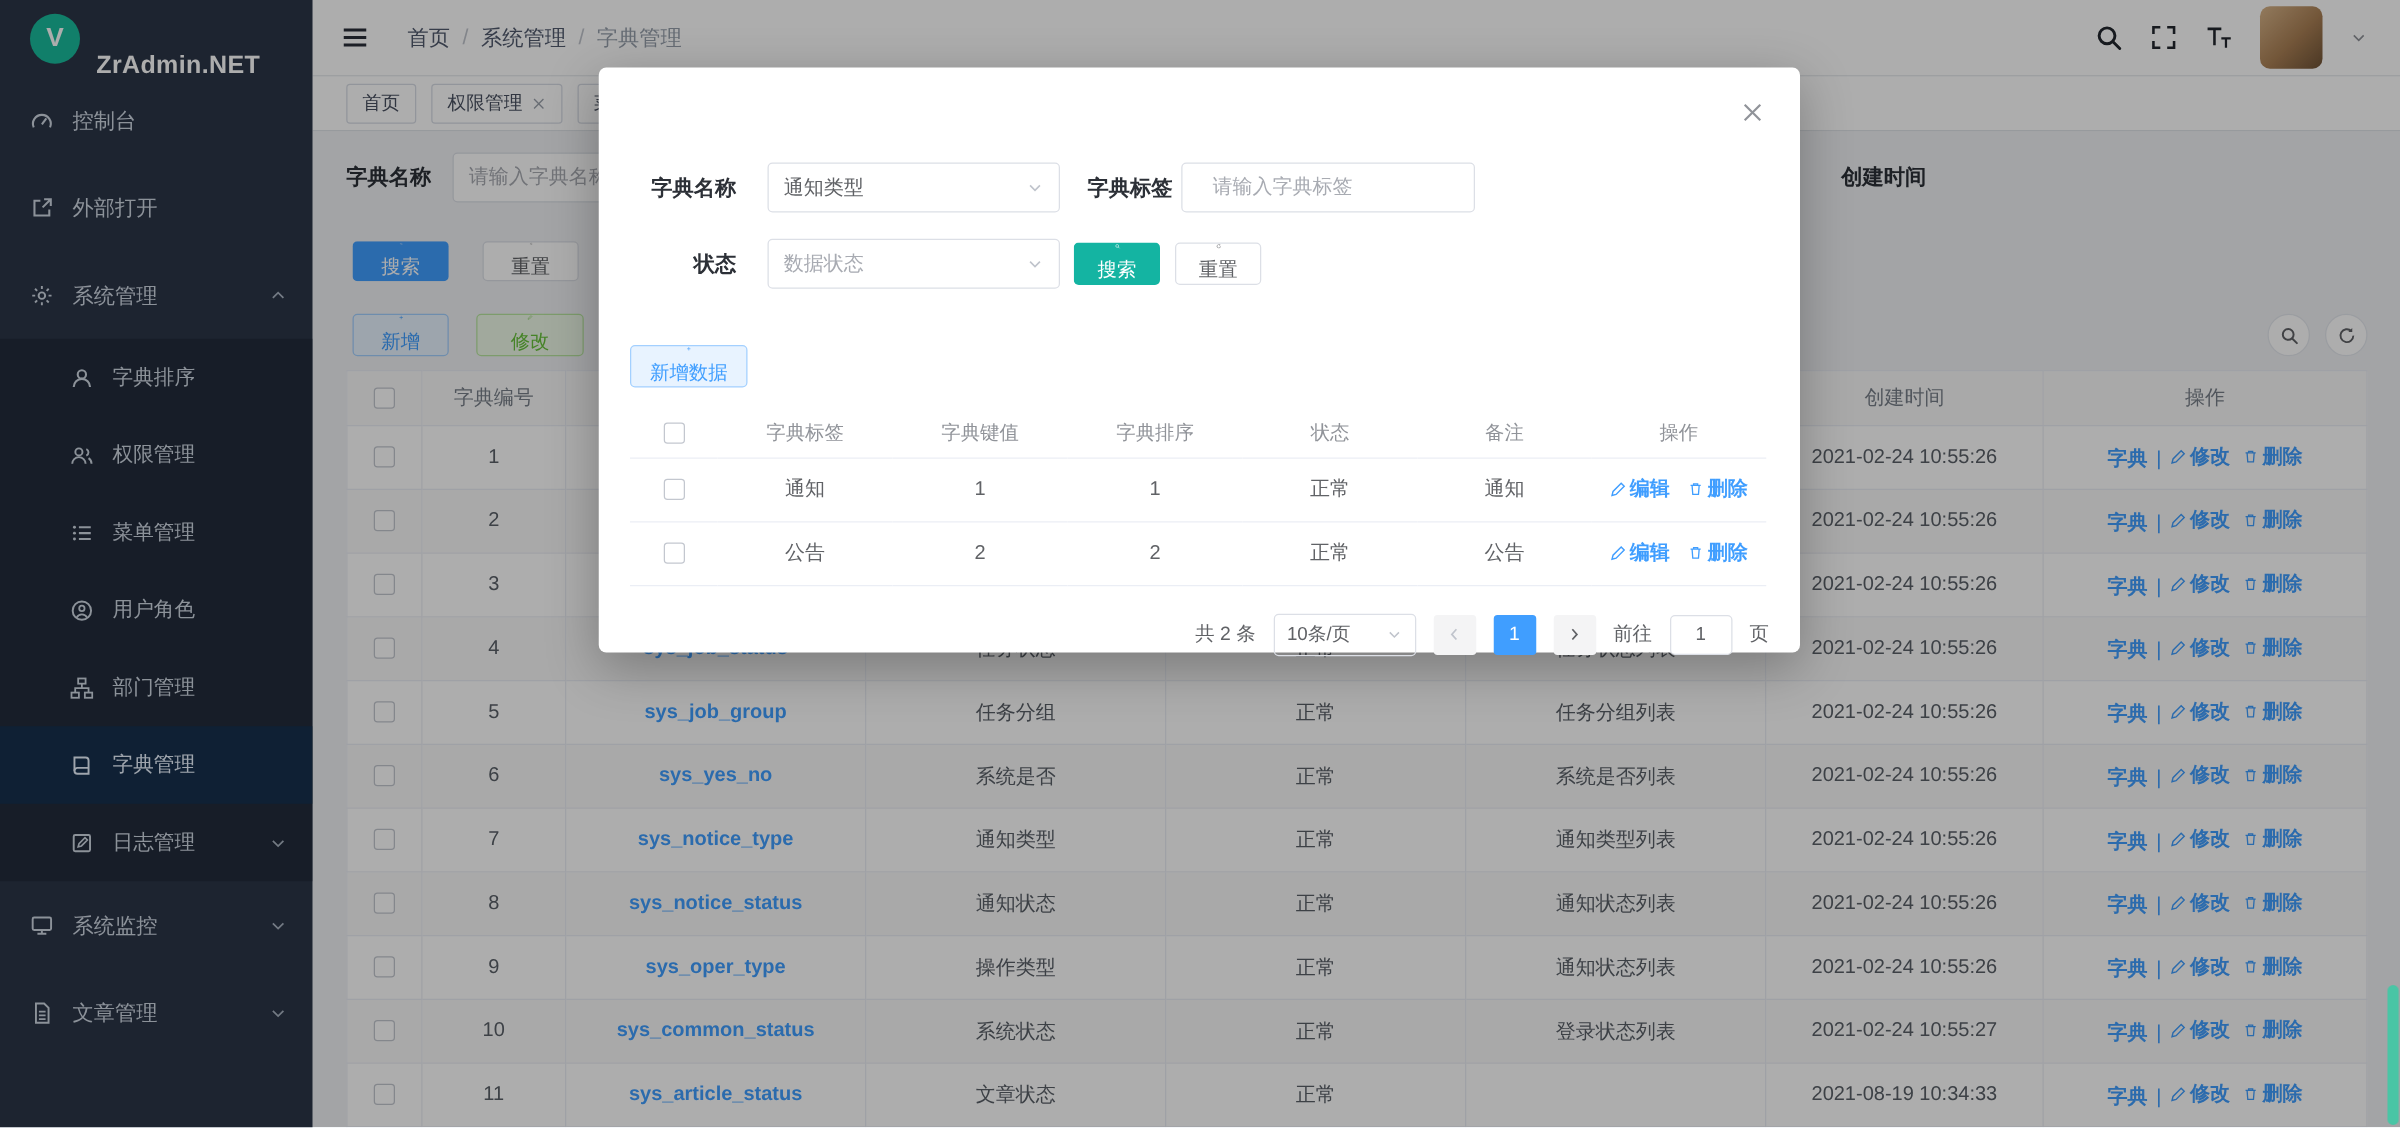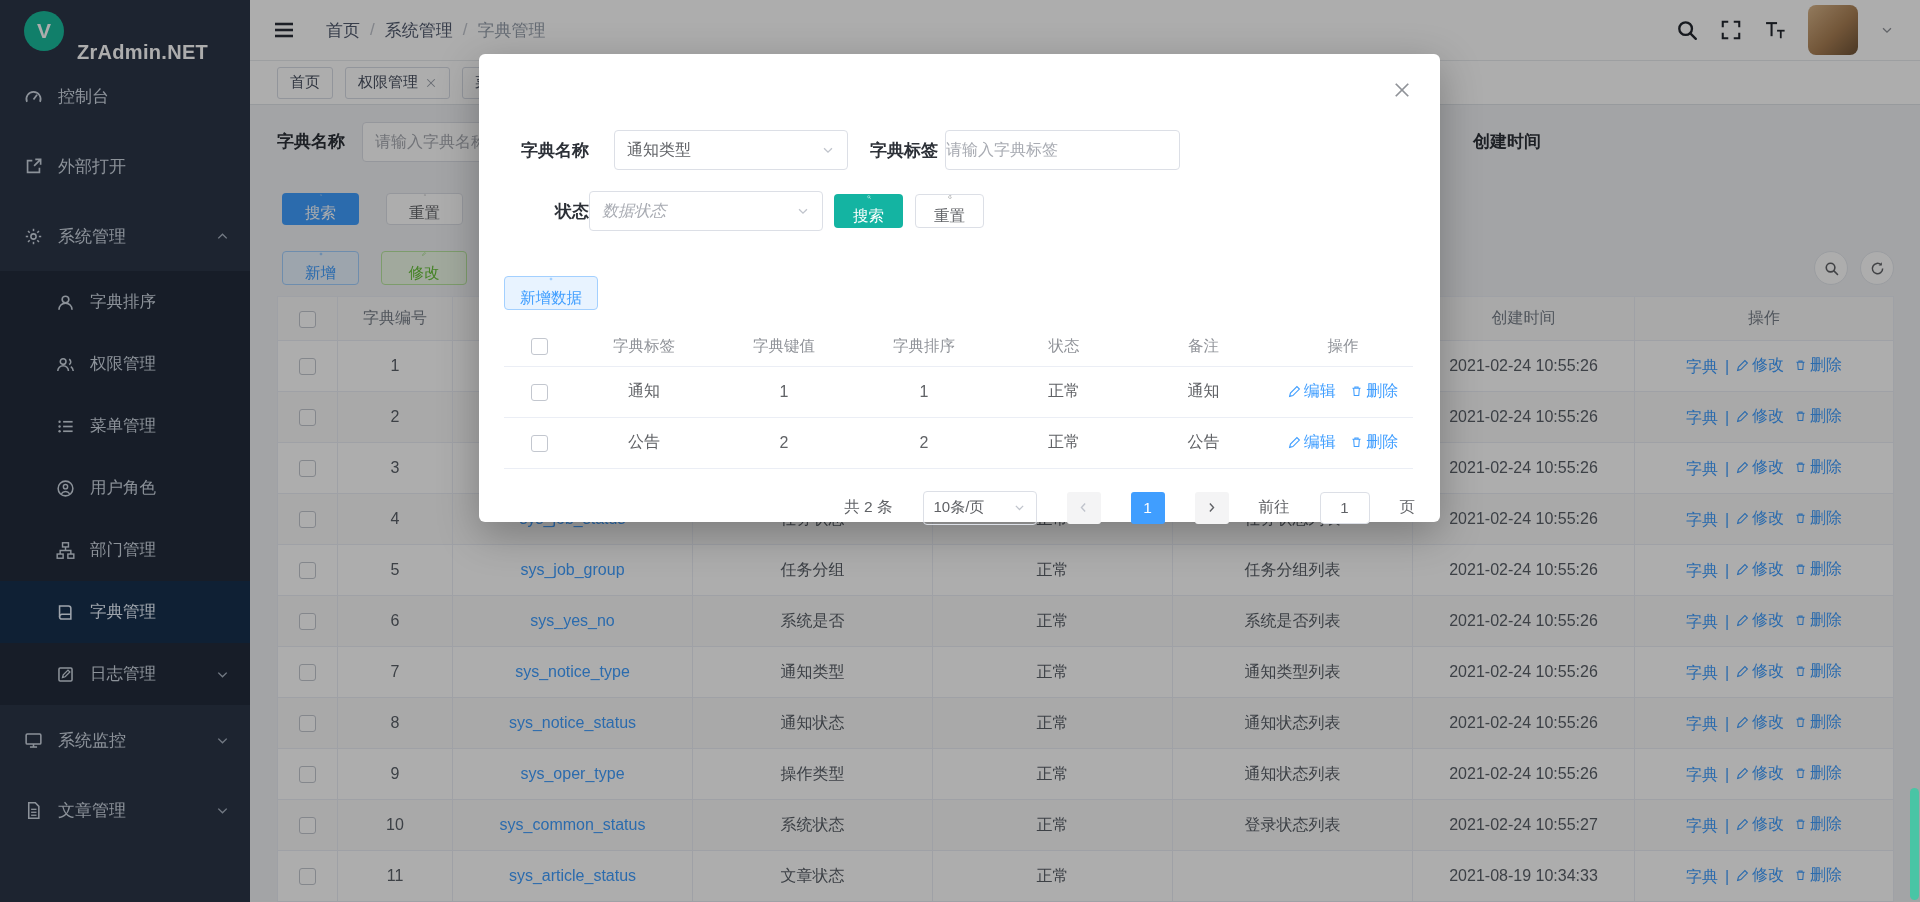--- a/index.html
+++ b/index.html
@@ -1,19 +1,19 @@
 <!DOCTYPE html>
 <html><head>
 <meta charset="utf-8">
 <style>
   *{margin:0;padding:0;box-sizing:border-box;}
   html,body{width:1920px;height:902px;}
   body{position:relative;overflow:hidden;background:#f0f2f5;
        font-family:"Liberation Sans","DejaVu Sans",sans-serif;color:#303133;font-size:16px;}
-  a{text-decoration:none;cursor:pointer;}
+  a{text-decoration:none;cursor:pointer;font-weight:bold;}
   svg.ic{display:inline-block;vertical-align:-2px;}
 
   
   .sidebar{position:absolute;left:0;top:0;width:250px;height:902px;background:#2b3648;z-index:10;overflow:hidden;}
   .logo{height:61px;display:flex;align-items:center;gap:13px;padding-left:24px;}
   .logo-circle{width:40px;height:40px;border-radius:50%;background:#1abc9c;color:#fff;
                display:flex;align-items:center;justify-content:center;font-size:21px;font-weight:bold;flex:none;}
   .logo-text{color:#fff;font-size:20px;font-weight:700;letter-spacing:.3px;margin-top:44px;}
   .menu-item{height:70px;display:flex;align-items:center;gap:15px;padding-left:24px;color:#cfd7e2;
              font-size:17px;cursor:pointer;position:relative;white-space:nowrap;}
@@ -84,30 +84,30 @@
   .modal-close{position:absolute;top:26px;right:28px;width:20px;height:20px;color:#909399;background:none;border:none;cursor:pointer;}
   .modal-close .ic{width:20px;height:20px;}
   .m-row{display:flex;align-items:center;height:40px;margin-bottom:21px;}
   .m-label{width:85px;text-align:right;font-weight:700;font-size:17px;color:#2c3037;flex:none;}
   .m-label2{width:90px;text-align:right;font-weight:700;font-size:17px;color:#2c3037;flex:none;margin-right:7px;}
   .m-select{width:234px;height:40px;border:1px solid #dcdfe6;border-radius:4px;background:#fff;margin-left:0;
             display:flex;align-items:center;padding:0 12px;cursor:pointer;flex:none;}
   .m-select .val{font-size:16px;color:#606266;flex:1;}
   .m-select .val.ph{color:#a8abb2;}
   .m-select .chev{width:14px;height:14px;color:#c0c4cc;flex:none;}
-  .m-input{width:235px;height:40px;border:1px solid #dcdfe6;border-radius:4px;padding:0 0;font-size:16px;
+  .m-input{width:235px;height:40px;border:1px solid #dcdfe6;border-radius:4px;padding:0 24px;font-size:16px;
            color:#606266;font-family:inherit;flex:none;}
   .m-input::placeholder{color:#a8abb2;}
   .btn-teal{background:#14b4a2;color:#fff;height:34px;padding:0 18px;margin-left:11px;}
   .btn-reset{height:34px;padding:0 18px;margin-left:12px;}
   .btn-adddata{height:34px;padding:0 15px;margin-top:24px;}
   .m-table{width:909px;border-collapse:collapse;table-layout:fixed;margin-top:17px;}
   .m-table th{height:39px;color:#909399;font-weight:500;font-size:15.5px;border-bottom:1px solid #ebeef5;text-align:center;}
   .m-table td{height:51px;color:#606266;font-size:16px;border-bottom:1px solid #ebeef5;text-align:center;white-space:nowrap;}
-  .m-pager{display:flex;align-items:center;justify-content:flex-end;gap:30px;margin-top:22px;color:#606266;font-size:15.5px;}
+  .m-pager{display:flex;align-items:center;justify-content:flex-end;gap:14px;margin-top:22px;color:#606266;font-size:15.5px;}
   .pg-select{width:114px;height:34px;border:1px solid #dcdfe6;border-radius:4px;display:flex;align-items:center;
              padding:0 10px;cursor:pointer;}
   .pg-select .val{flex:1;font-size:15px;color:#606266;}
   .pg-select .chev{width:13px;height:13px;color:#c0c4cc;}
   .pg-btn{width:34px;height:32px;background:#f4f4f5;border-radius:3px;display:flex;align-items:center;
           justify-content:center;cursor:pointer;}
   .pg-btn .ic{width:13px;height:13px;}
   .pg-prev{color:#c0c4cc;}
   .pg-next{color:#606266;}
   .pg-cur{width:34px;height:32px;background:#409eff;color:#fff;border-radius:3px;display:flex;align-items:center;
@@ -745,21 +745,21 @@
       <svg class="chev">
           <use href="#i-chev-down"></use>
         </svg>
     </div>
     <span class="m-label2">字典标签</span>
     <input class="m-input" placeholder="请输入字典标签" style="">
   </div>
 
   <div class="m-row">
     <span class="m-label">状态</span>
-    <div class="m-select" style="font-style:italic;">
+    <div class="m-select" style="margin-left:25px;">
       <span class="val ph">数据状态</span>
       <svg class="chev">
           <use href="#i-chev-down"></use>
         </svg>
     </div>
     <button class="btn btn-teal">
       <svg class="bi">
           <use href="#i-search"></use>
         </svg>
       <span>搜索</span>

